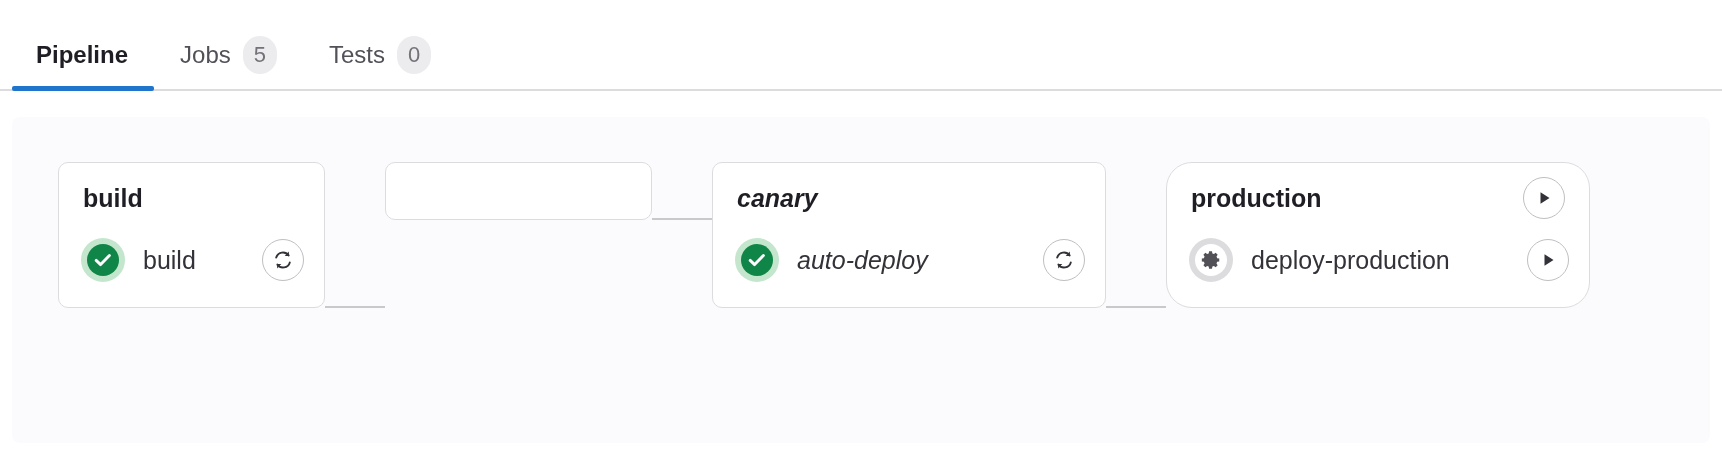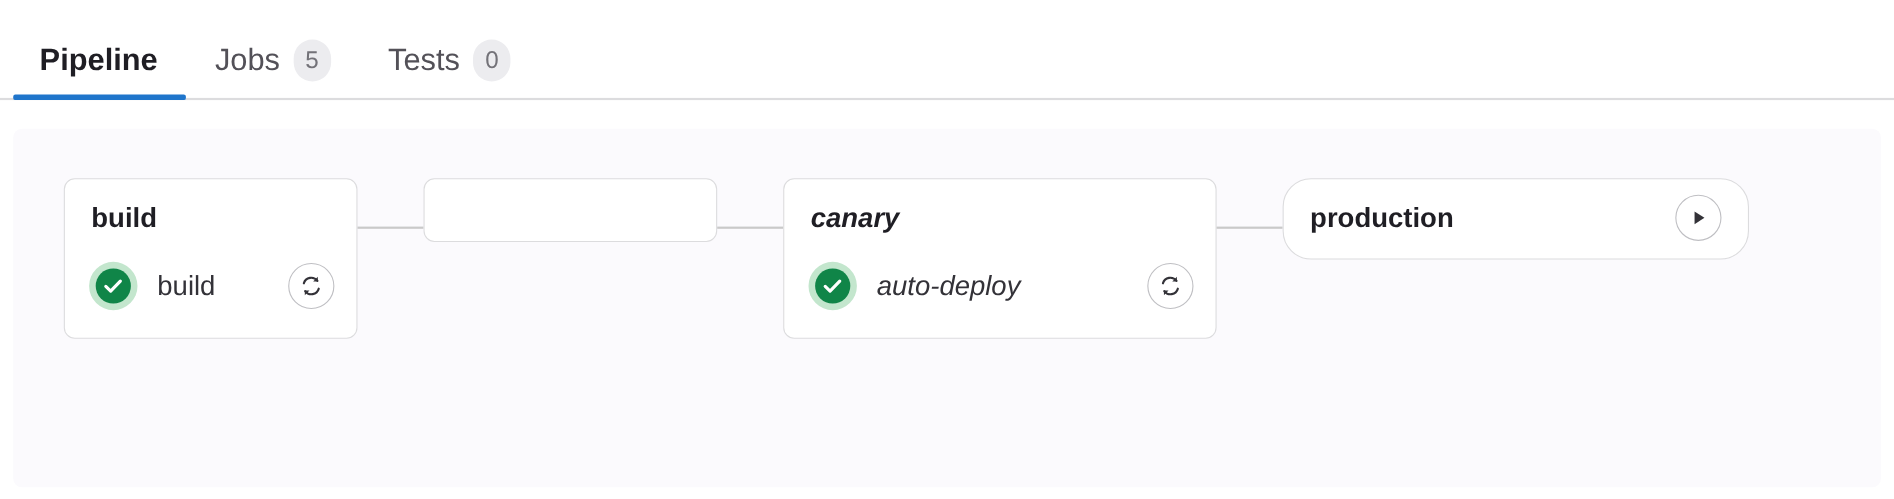--- a/index.html
+++ b/index.html
@@ -31,21 +31,21 @@
     align-items: center;
     gap: 12px;
     padding: 20px 26px 0 26px;
     height: 89px;
     box-sizing: border-box;
     cursor: pointer;
     text-decoration: none;
   }
   .tab:first-child { padding-left: 24px; }
   .tab-label {
-    font-size: 28px;
+    font-size: 24px;
     line-height: 30px;
     color: #535158;
     white-space: nowrap;
   }
   .tab.active .tab-label {
     color: #1f1e24;
     font-weight: bold;
   }
   .tab.active .tab-underline {
     position: absolute;
@@ -82,21 +82,21 @@
     position: absolute;
     left: 46px;
     top: 45px;
     right: 0;
     display: flex;
     align-items: flex-start;
   }
 
   .stage-wrap {
     display: flex;
-    align-items: flex-start;
+    align-items: flex-end;
   }
   .connector {
     width: 60px;
     height: 2px;
     background: #c9c9c9;
     margin-top: 44px;
     flex: 0 0 auto;
   }
 
   .stage-card {
@@ -274,17 +274,35 @@
     <div class="stage-wrap">
       <div class="stage-card production">
         <div class="stage-head">
           <span class="stage-title">production</span>
           <button class="act-btn">
             <svg width="22" height="22" viewBox="0 0 22 22">
                 <path d="M7.5 5.2 L16.5 11 L7.5 16.8 Z" fill="#333238"></path>
               </svg>
           </button>
         </div>
+        <div class="jobs">
+          <div class="job-row">
+            <span class="status-icon manual">
+              <span class="disc" style="background:#ffffff;">
+                <svg width="22" height="22" viewBox="0 0 24 24">
+                  <path fill="#535158" d="M12 8.1a3.9 3.9 0 1 0 0 7.8 3.9 3.9 0 0 0 0-7.8zm0 6a2.1 2.1 0 1 1 0-4.2 2.1 2.1 0 0 1 0 4.2z"></path>
+                  <path fill="#535158" d="M21 13.6v-3.2l-2.3-.4a7 7 0 0 0-.7-1.7l1.3-1.9-2.2-2.2-1.9 1.3a7 7 0 0 0-1.7-.7L13.1 2.5H9.9l-.4 2.3a7 7 0 0 0-1.7.7L5.9 4.2 3.7 6.4l1.3 1.9a7 7 0 0 0-.7 1.7l-2.3.4v3.2l2.3.4a7 7 0 0 0 .7 1.7l-1.3 1.9 2.2 2.2 1.9-1.3a7 7 0 0 0 1.7.7l.4 2.3h3.2l.4-2.3a7 7 0 0 0 1.7-.7l1.9 1.3 2.2-2.2-1.3-1.9a7 7 0 0 0 .7-1.7z"></path>
+                </svg>
+              </span>
+            </span>
+            <span class="job-name">deploy-production</span>
+            <button class="act-btn">
+              <svg width="22" height="22" viewBox="0 0 22 22">
+                  <path d="M7.5 5.2 L16.5 11 L7.5 16.8 Z" fill="#333238"></path>
+                </svg>
+            </button>
+          </div>
+        </div>
       </div>
     </div>
 
   </div>
 </div>
 
 </body></html>

